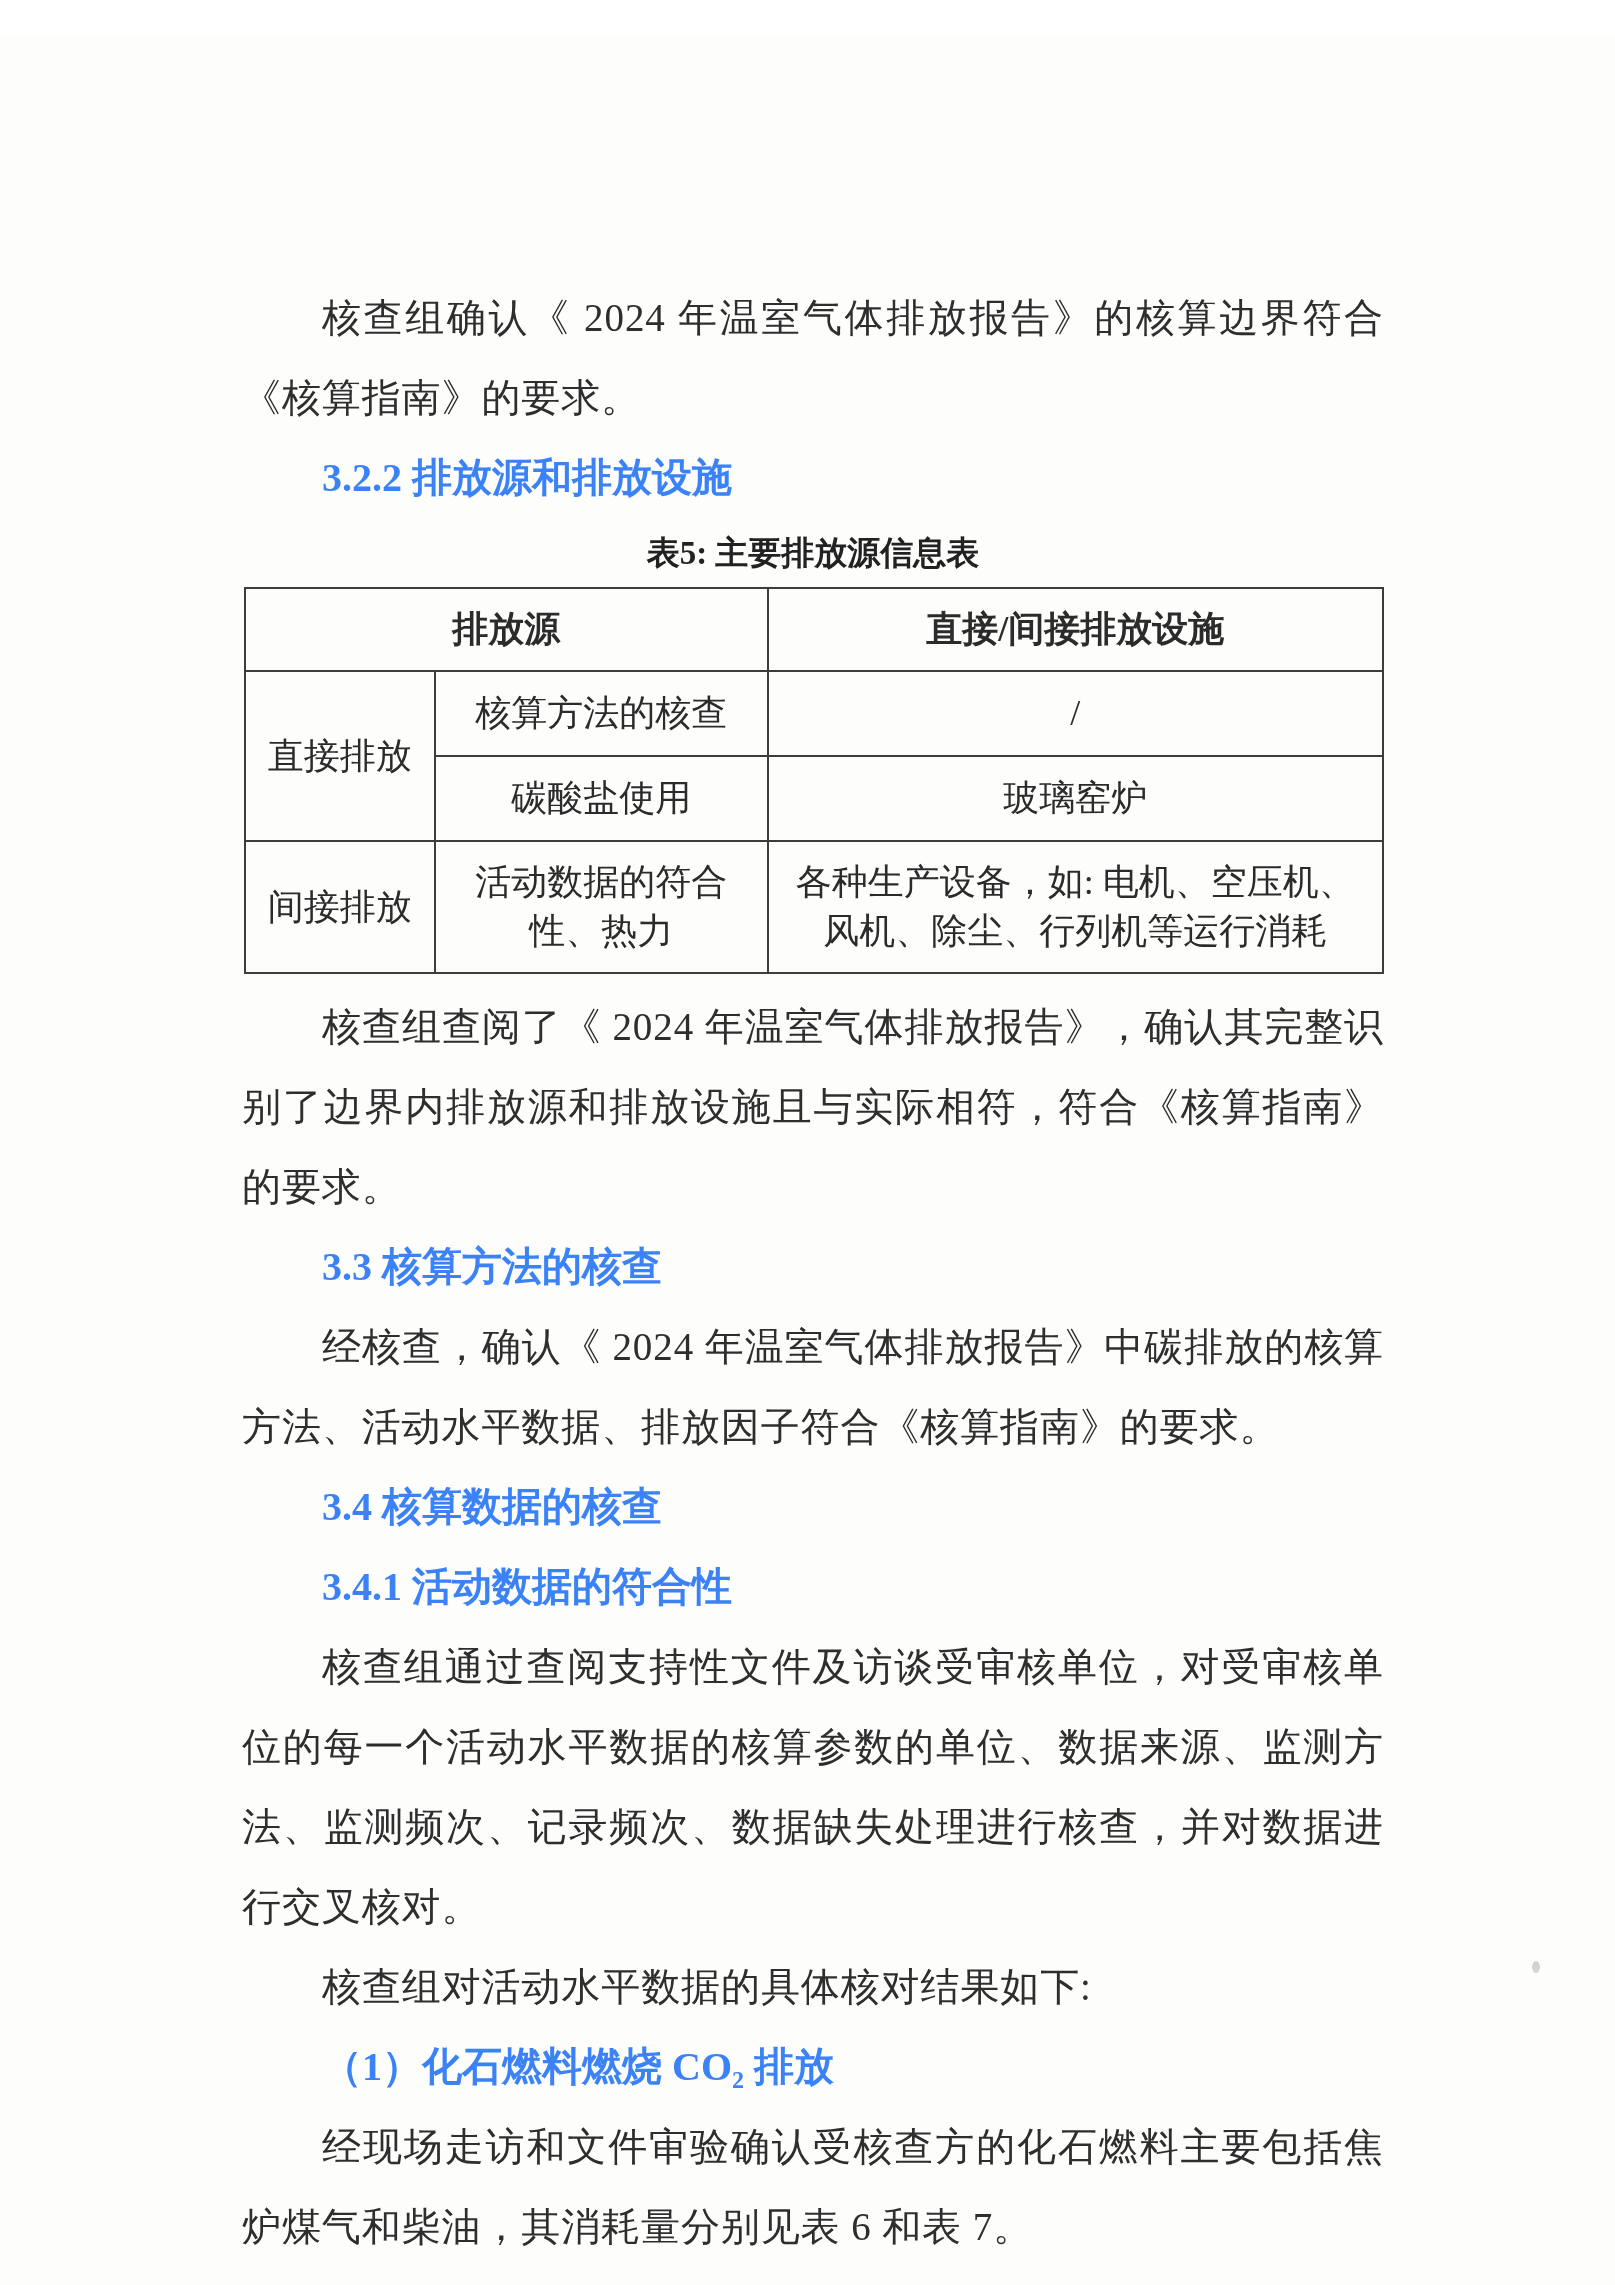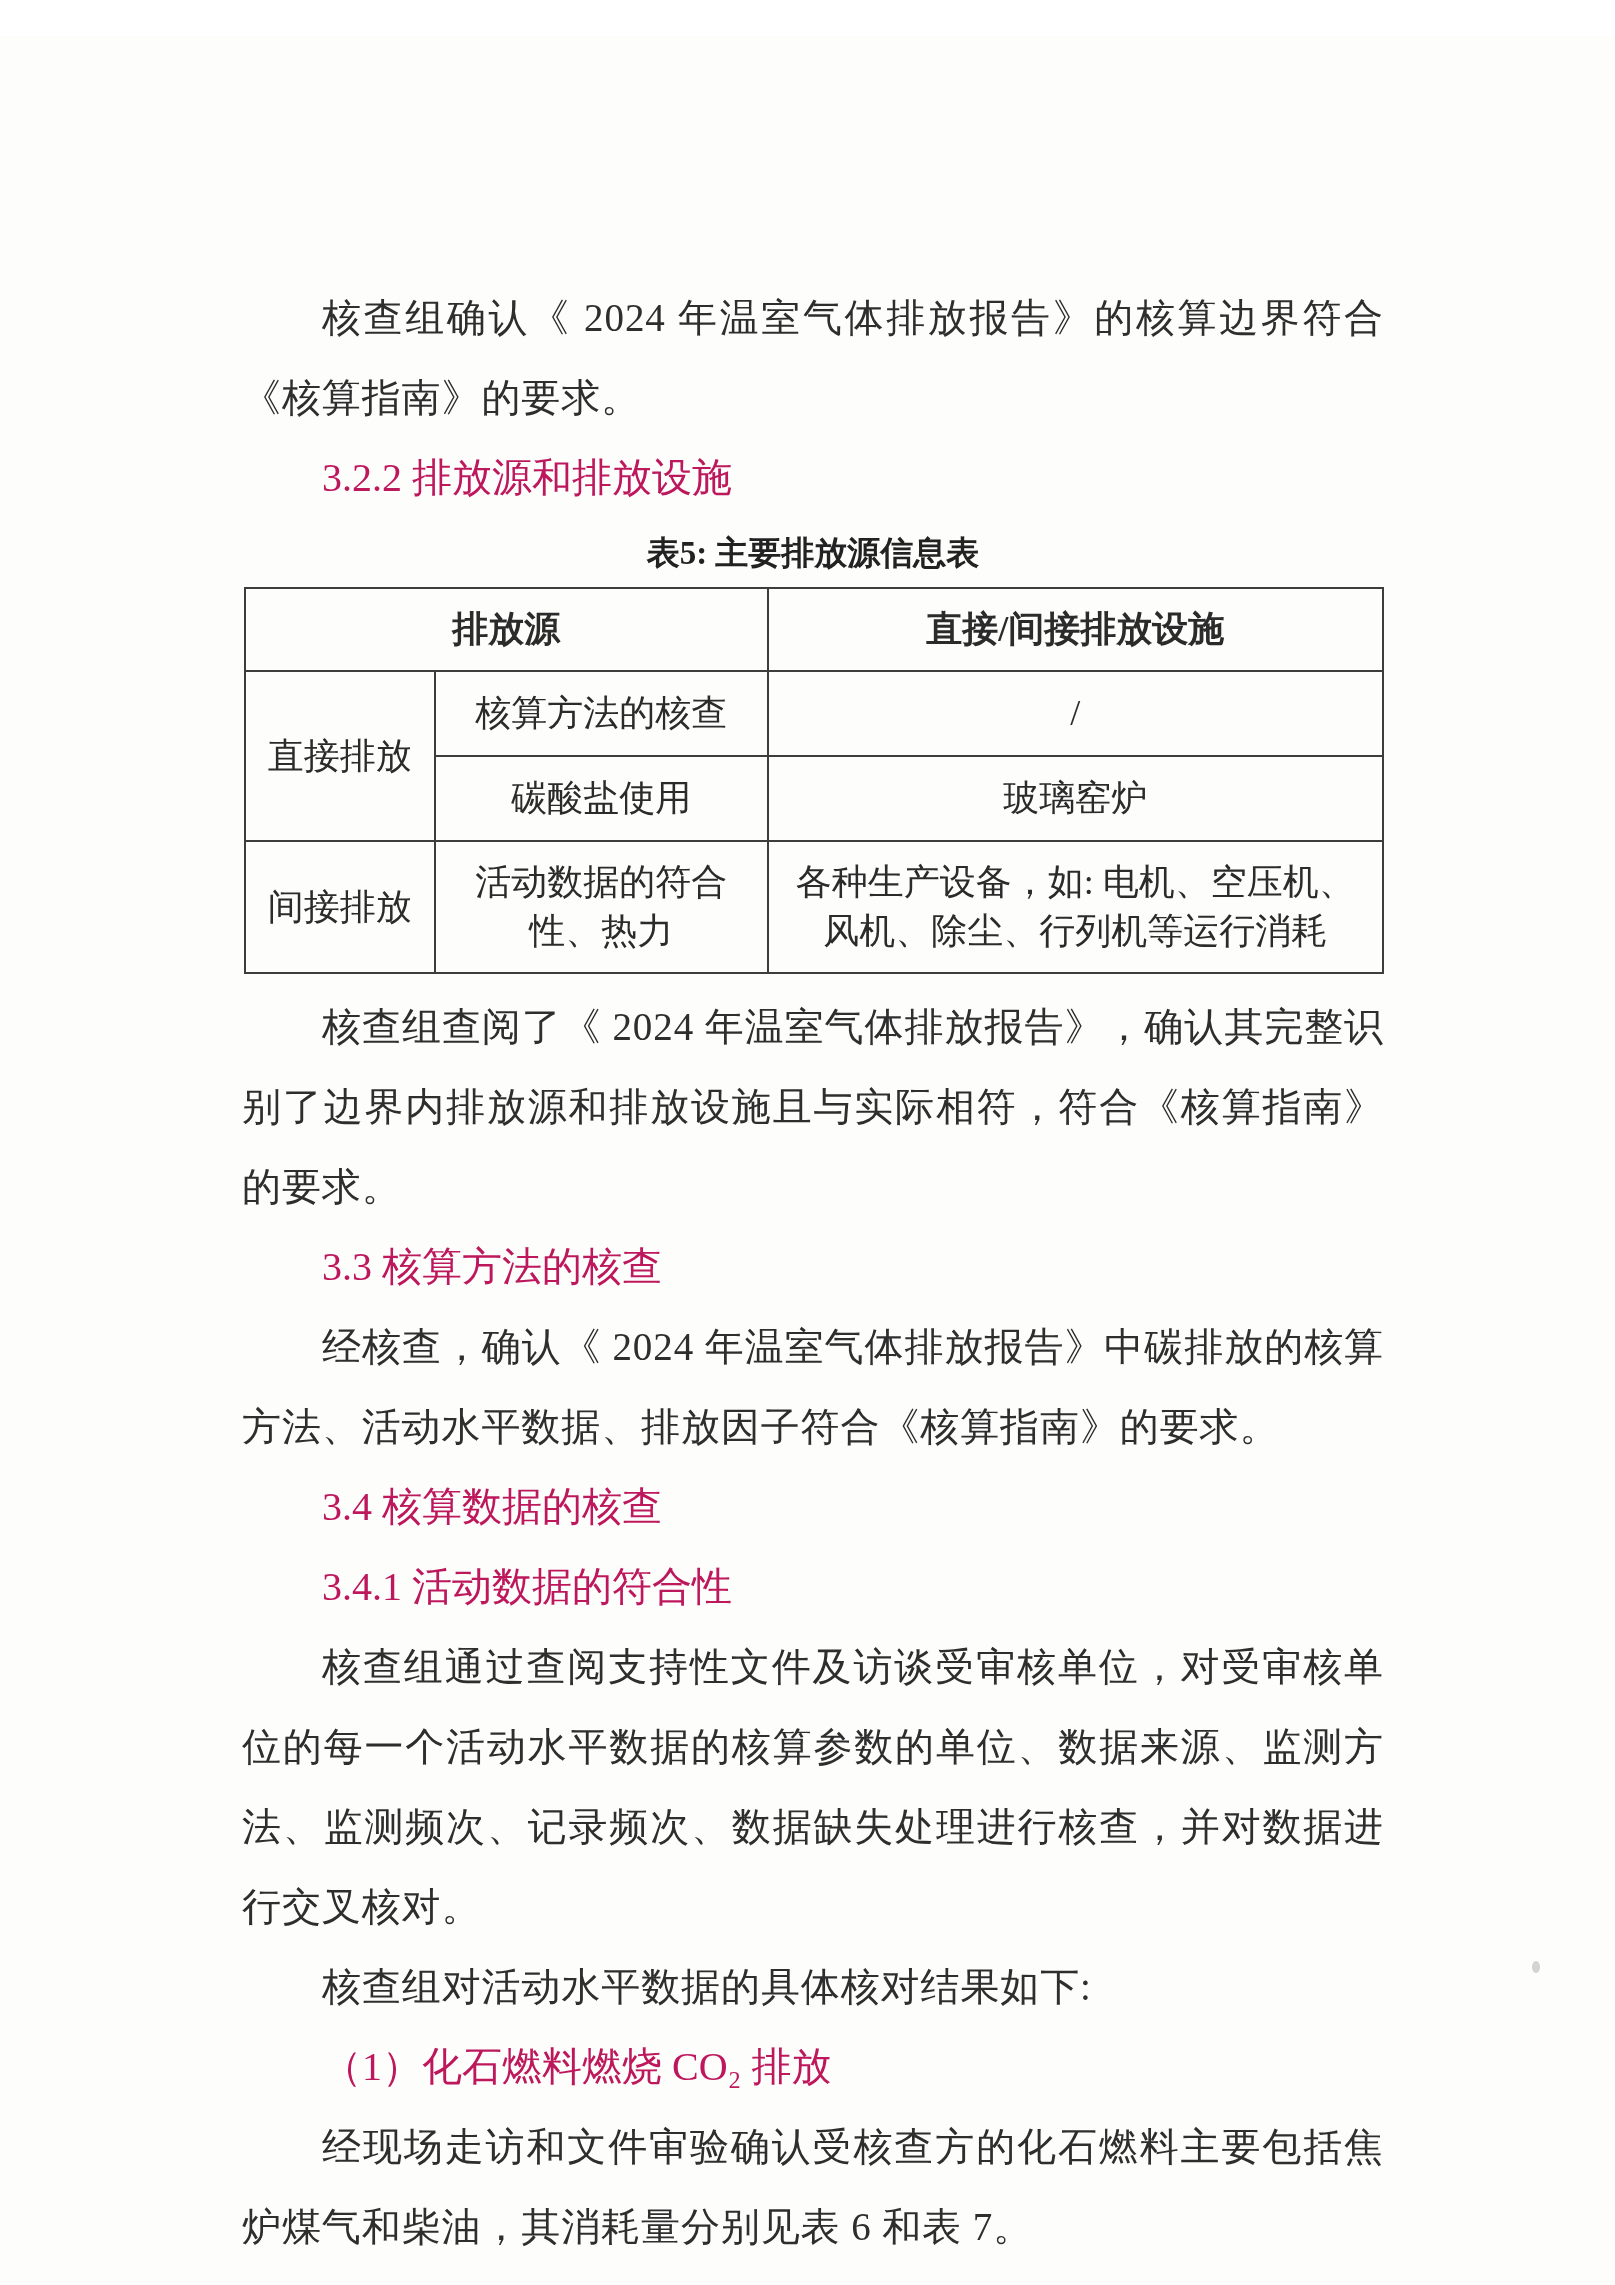--- a/index.html
+++ b/index.html
@@ -29,24 +29,24 @@
     font-size: 39px;
     line-height: 80px;
     text-align: justify;
     text-justify: inter-ideograph;
     letter-spacing: 0.9px;
   }
   .indent { text-indent: 80px; }
   .hd {
     margin: 0;
     font-size: 40px;
-    font-weight: normal;
+    font-weight: bold;
     line-height: 80px;
     text-indent: 80px;
-    color: #be185d;
+    color: #3b82f6;
   }
   .tbl-caption {
     font-size: 33px;
     font-weight: bold;
     text-align: center;
     line-height: 56px;
     margin: 7.2px 0 5.4px 0;
     color: #222;
   }
   table.t5 {

